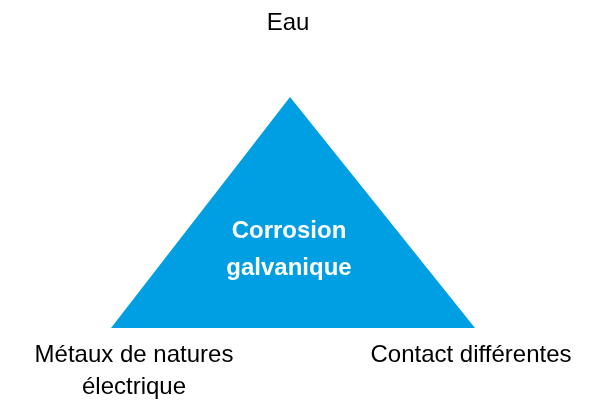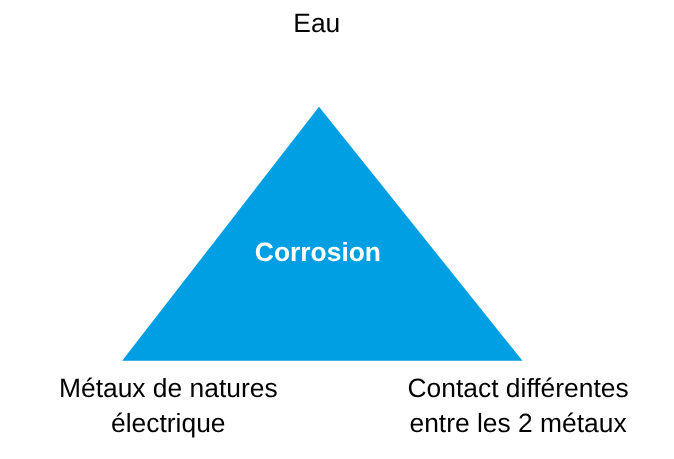--- a/index.html
+++ b/index.html
@@ -27,21 +27,21 @@
     position: absolute;
     transform: translateX(-50%);
     text-align: center;
     color: #000000;
     font-size: 24px;
     line-height: 32px;
     white-space: nowrap;
   }
   .label span { display: block; }
   .label-top    { left: 288px; top: 6px; }
-  .label-bl     { left: 134px; top: 338px; margin-left: 19px; }
+  .label-bl     { left: 134px; top: 338px; }
   .label-br     { left: 471px; top: 338px; }
   .label-center {
     left: 289px; top: 211px;
     color: #ffffff;
     line-height: 37px;
     font-weight: bold;
   }
 </style>
 </head>
 <body>
@@ -51,25 +51,25 @@
   <svg class="triangle-svg" viewBox="0 0 613 417" xmlns="http://www.w3.org/2000/svg" aria-hidden="true">
     <polygon points="290,97 111,328 475,328" fill="#009EE2"></polygon>
   </svg>
 
   <div class="label label-top">
     <span>Eau</span>
   </div>
 
   <div class="label label-center">
     <span>Corrosion</span>
+    <span>galvanique</span>
   </div>
 
   <div class="label label-bl">
     <span>Métaux de natures</span>
     <span>électrique</span>
   </div>
 
   <div class="label label-br">
     <span>Contact différentes</span>
-    <span>entre les 2 métaux</span>
   </div>
 
 </div>
 
 </body></html>

